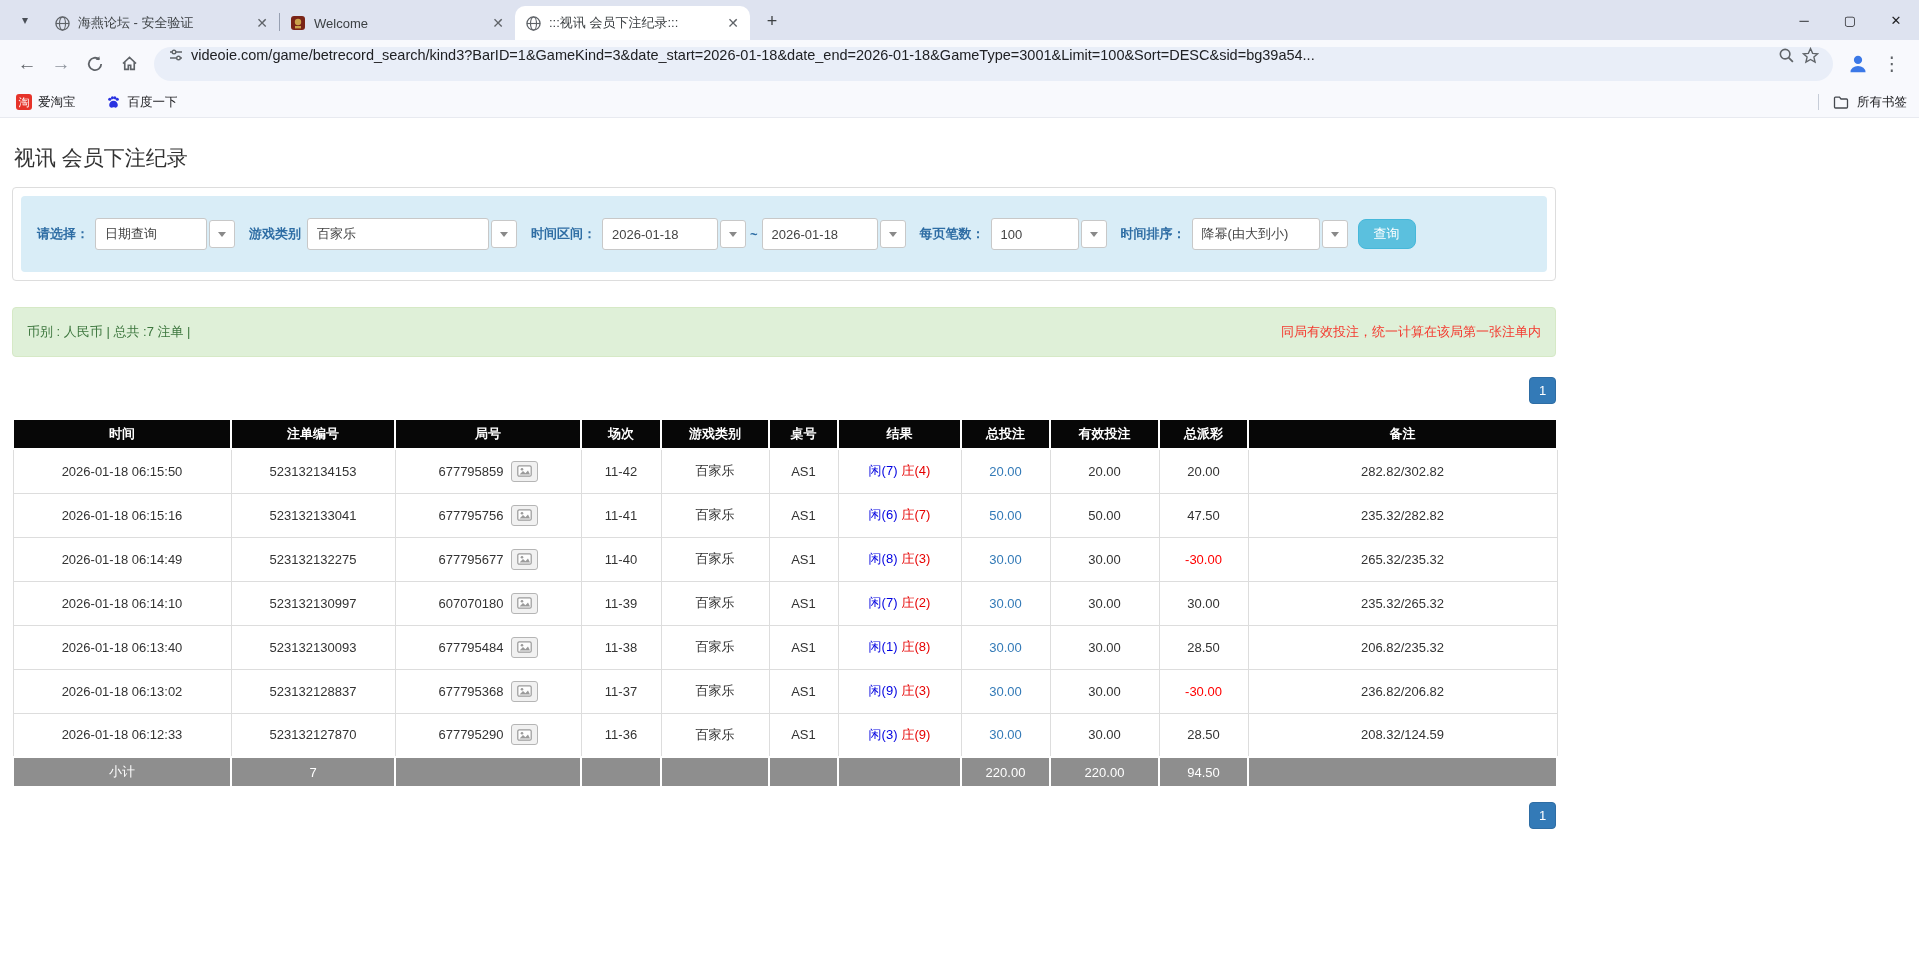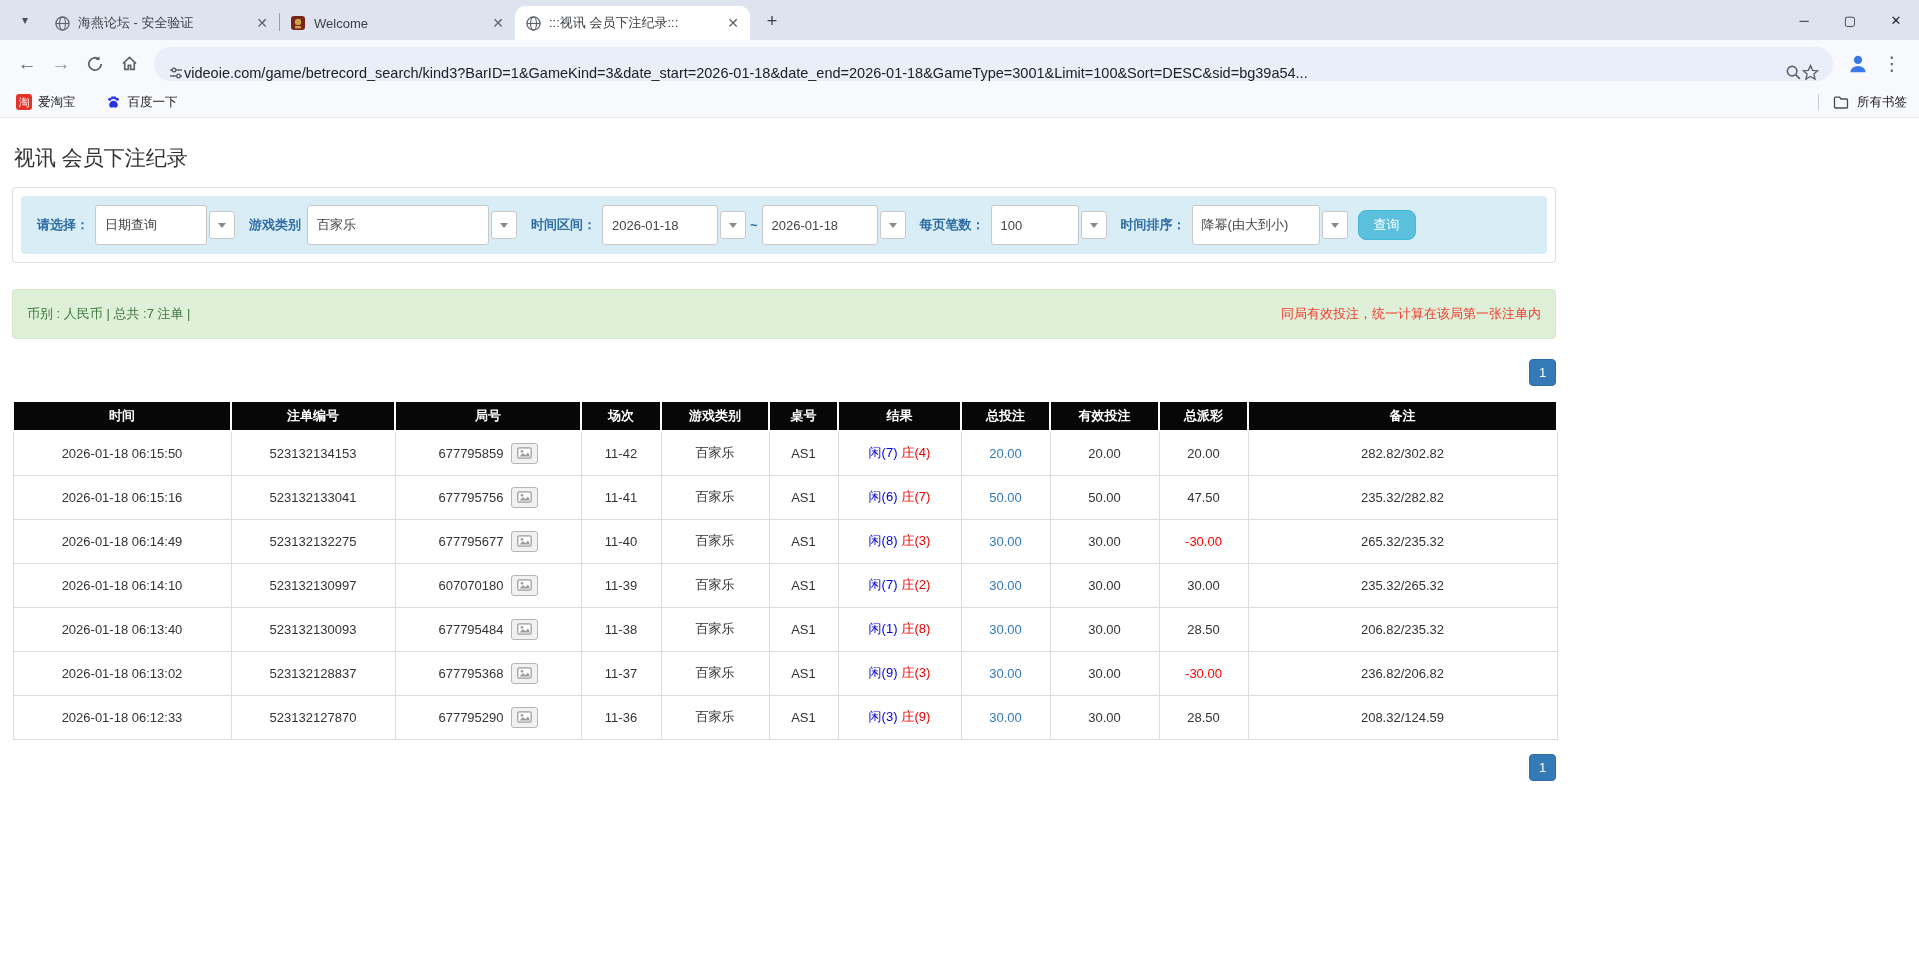--- a/index.html
+++ b/index.html
@@ -15,42 +15,42 @@
   .tab .ttl{flex:1;white-space:nowrap;overflow:hidden;text-overflow:ellipsis;}
   .tab .cls{width:18px;height:18px;display:flex;align-items:center;justify-content:center;font-size:14px;color:#5f6368;border-radius:50%;}
   .tab-sep{width:1px;height:18px;background:#97a0b2;margin:0 0 9px 0;}
   .newtab{width:28px;height:28px;margin:0 0 5px 8px;display:flex;align-items:center;justify-content:center;font-size:18px;color:#3c4043;border-radius:50%;}
   .wincontrols{position:absolute;right:0;top:0;height:40px;display:flex;}
   .winbtn{width:46px;height:40px;display:flex;align-items:center;justify-content:center;font-size:13px;color:#202124;}
 
   .toolbar{height:47px;background:#f8f9fd;display:flex;align-items:center;padding:0 10px;}
   .navbtn{width:34px;height:34px;border-radius:50%;display:flex;align-items:center;justify-content:center;color:#5f6368;font-size:19px;flex:0 0 34px;}
   .navbtn.dim{color:#8d939c;}
-  .omnibox{flex:1;height:34px;background:#e9eef8;border-radius:17px;display:flex;align-items:flex-end;padding:0 14px;margin:0 8px;gap:0;}
+  .omnibox{flex:1;height:34px;background:#e9eef8;border-radius:17px;display:flex;align-items:flex-start;padding:0 14px;margin:0 8px;gap:7px;}
   .url{flex:1;font-size:14.5px;color:#202124;white-space:nowrap;overflow:hidden;}
   .obicon{display:flex;align-items:center;justify-content:center;color:#5f6368;}
   .avatar-wrap{width:34px;height:34px;display:flex;align-items:center;justify-content:center;}
 
   .bookmarks{height:31px;background:#f8f9fd;display:flex;align-items:center;padding:0 12px;font-size:12.5px;color:#202124;border-bottom:1px solid #e8eaf0;}
   .bm{display:flex;align-items:center;gap:6px;margin-right:22px;height:24px;padding:0 4px;border-radius:4px;}
   .bm-ico{width:16px;height:16px;display:flex;align-items:center;justify-content:center;}
   .taobao{background:#e6332a;color:#fff;font-size:11px;border-radius:3px;width:16px;height:16px;line-height:16px;text-align:center;}
   .bm-right{margin-left:auto;display:flex;align-items:center;gap:8px;}
   .bm-divider{width:1px;height:16px;background:#c7cdd8;margin-right:6px;}
 
   
   .content{width:1556px;padding-left:12px;background:#fff;}
   .page-title{font-size:21px;font-weight:500;color:#333;margin:26px 0 0 2px;}
 
   .filter-outer{margin-top:15px;border:1px solid #ddd;border-radius:4px;padding:8px;background:#fff;}
-  .filter-bar{background:#d9edf7;border-radius:4px;padding:9px 12px;display:flex;align-items:center;}
+  .filter-bar{background:#d9edf7;border-radius:4px;padding:22px 12px;display:flex;align-items:center;}
   .flabel{font-weight:bold;color:#2e6da4;font-size:13px;margin:0 6px 0 14px;white-space:nowrap;}
   .flabel:first-child{margin-left:4px;}
   .combo{display:flex;align-items:center;}
-  .combo .val{background:#fff;border:1px solid #c8c8c8;height:40px;display:flex;align-items:center;padding:0 9px;font-size:13px;color:#444;border-radius:3px;white-space:nowrap;overflow:hidden;}
+  .combo .val{background:#fff;border:1px solid #c8c8c8;height:32px;display:flex;align-items:center;padding:0 9px;font-size:13px;color:#444;border-radius:3px;white-space:nowrap;overflow:hidden;}
   .combo .tog{width:26px;height:28px;background:#fff;border:1px solid #c8c8c8;margin-left:2px;border-radius:3px;display:flex;align-items:center;justify-content:center;}
   .tri{width:0;height:0;border-left:4px solid transparent;border-right:4px solid transparent;border-top:5px solid #898989;}
   .w-select .val{width:112px;} .w-game .val{width:182px;} .w-date .val{width:116px;}
   .w-size .val{width:88px;} .w-sort .val{width:128px;}
   .tilde{color:#2e6da4;font-weight:bold;margin:0 4px;font-size:13px;}
   .search-btn{height:30px;padding:0 15px;margin-left:10px;background:#5bc0de;border:1px solid #46b8da;color:#fff;border-radius:8px;font-size:13px;cursor:pointer;}
 
   .summary-bar{margin-top:26px;background:#dff0d8;border:1px solid #d6e9c6;border-radius:4px;padding:15px 14px;display:flex;justify-content:space-between;align-items:center;font-size:13px;}
   .summary-left{color:#3c763d;}
   .summary-right{color:#f4392e;}
@@ -439,20 +439,33 @@
     <td>百家乐</td>
     <td>AS1</td>
     <td><span class="player">闲(3)</span><span class="banker">庄(9)</span></td>
     <td><a class="betlink">30.00</a></td>
     <td>30.00</td>
     <td class="payout">28.50</td>
     <td>208.32/124.59</td>
   </tr>
 </tbody>
     <tfoot>
+      <tr>
+        <td>小计</td>
+        <td>7</td>
+        <td></td>
+          <td></td>
+          <td></td>
+          <td></td>
+          <td></td>
+        <td>220.00</td>
+        <td>220.00</td>
+        <td>94.50</td>
+        <td></td>
+      </tr>
     </tfoot>
   </table>
 
   <div class="pager bottom">
     <span class="page-btn">1</span>
   </div>
 
 </div>
 
 </body></html>

